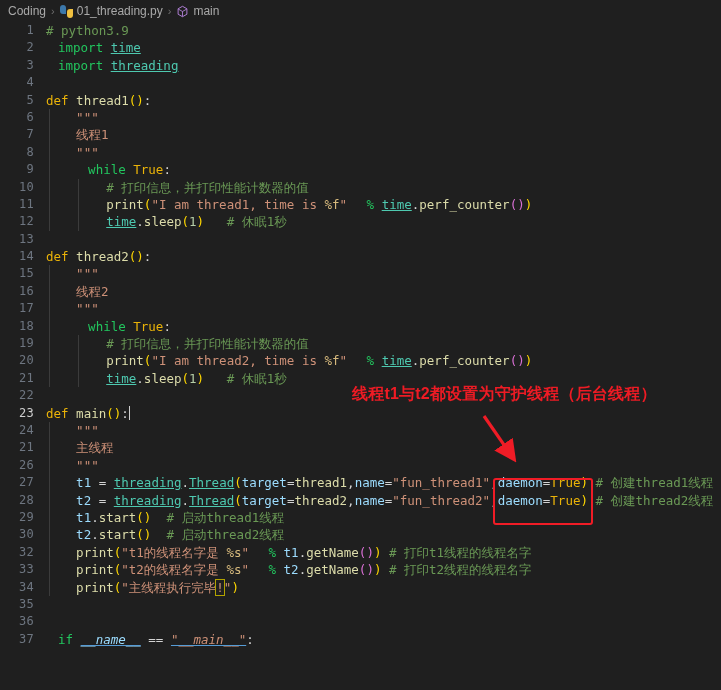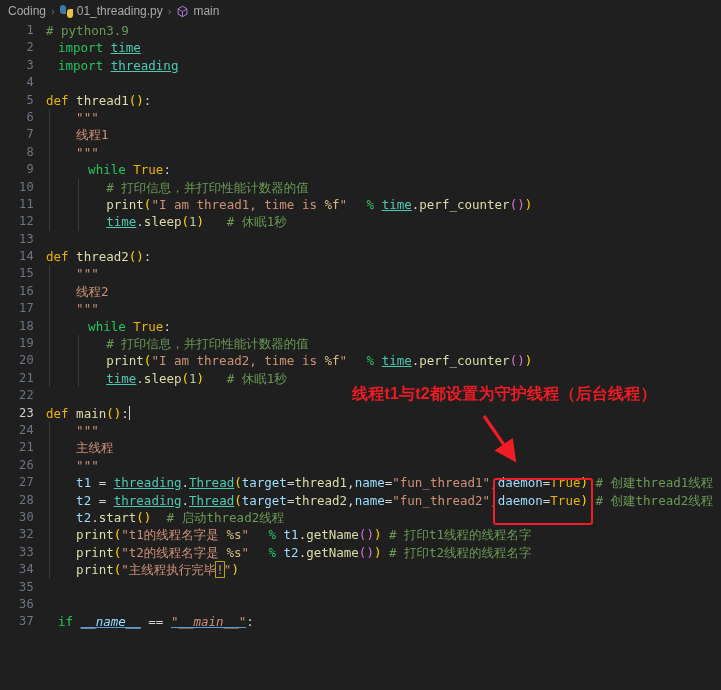--- a/index.html
+++ b/index.html
@@ -247,20 +247,24 @@
     <div class="row">
       <span class="ln">27</span>
       <span class="code"><span class="ig g1"></span>    <span class="var">t1</span> <span class="op">=</span> <span class="mod">threading</span><span class="op">.</span><span class="mod">Thread</span><span class="p1">(</span><span class="var">target</span><span class="op">=</span><span class="fn">thread1</span><span class="op">,</span><span class="var">name</span><span class="op">=</span><span class="str">"fun_thread1"</span><span class="op">,</span><span class="var">daemon</span><span class="op">=</span><span class="kw2">True</span><span class="p1">)</span> <span class="cmt"># 创建thread1线程</span></span>
     </div>
 
     <div class="row">
       <span class="ln">28</span>
       <span class="code"><span class="ig g1"></span>    <span class="var">t2</span> <span class="op">=</span> <span class="mod">threading</span><span class="op">.</span><span class="mod">Thread</span><span class="p1">(</span><span class="var">target</span><span class="op">=</span><span class="fn">thread2</span><span class="op">,</span><span class="var">name</span><span class="op">=</span><span class="str">"fun_thread2"</span><span class="op">,</span><span class="var">daemon</span><span class="op">=</span><span class="kw2">True</span><span class="p1">)</span> <span class="cmt"># 创建thread2线程</span></span>
     </div>
 
+    <div class="row">
+      <span class="ln">29</span>
+      <span class="code"><span class="ig g1"></span>    <span class="var">t1</span><span class="op">.</span><span class="fn">start</span><span class="p1">()</span>  <span class="cmt"># 启动thread1线程</span></span>
+    </div>
 
     <div class="row">
       <span class="ln">30</span>
       <span class="code"><span class="ig g1"></span>    <span class="var">t2</span><span class="op">.</span><span class="fn">start</span><span class="p1">()</span>  <span class="cmt"># 启动thread2线程</span></span>
     </div>
 
 
     <div class="row">
       <span class="ln">32</span>
       <span class="code"><span class="ig g1"></span>    <span class="fn">print</span><span class="p1">(</span><span class="str">"t1的线程名字是 </span><span class="strf">%s</span><span class="str">"</span> <span class="kw">%</span> <span class="var">t1</span><span class="op">.</span><span class="fn">getName</span><span class="p2">()</span><span class="p1">)</span> <span class="cmt"># 打印t1线程的线程名字</span></span>

